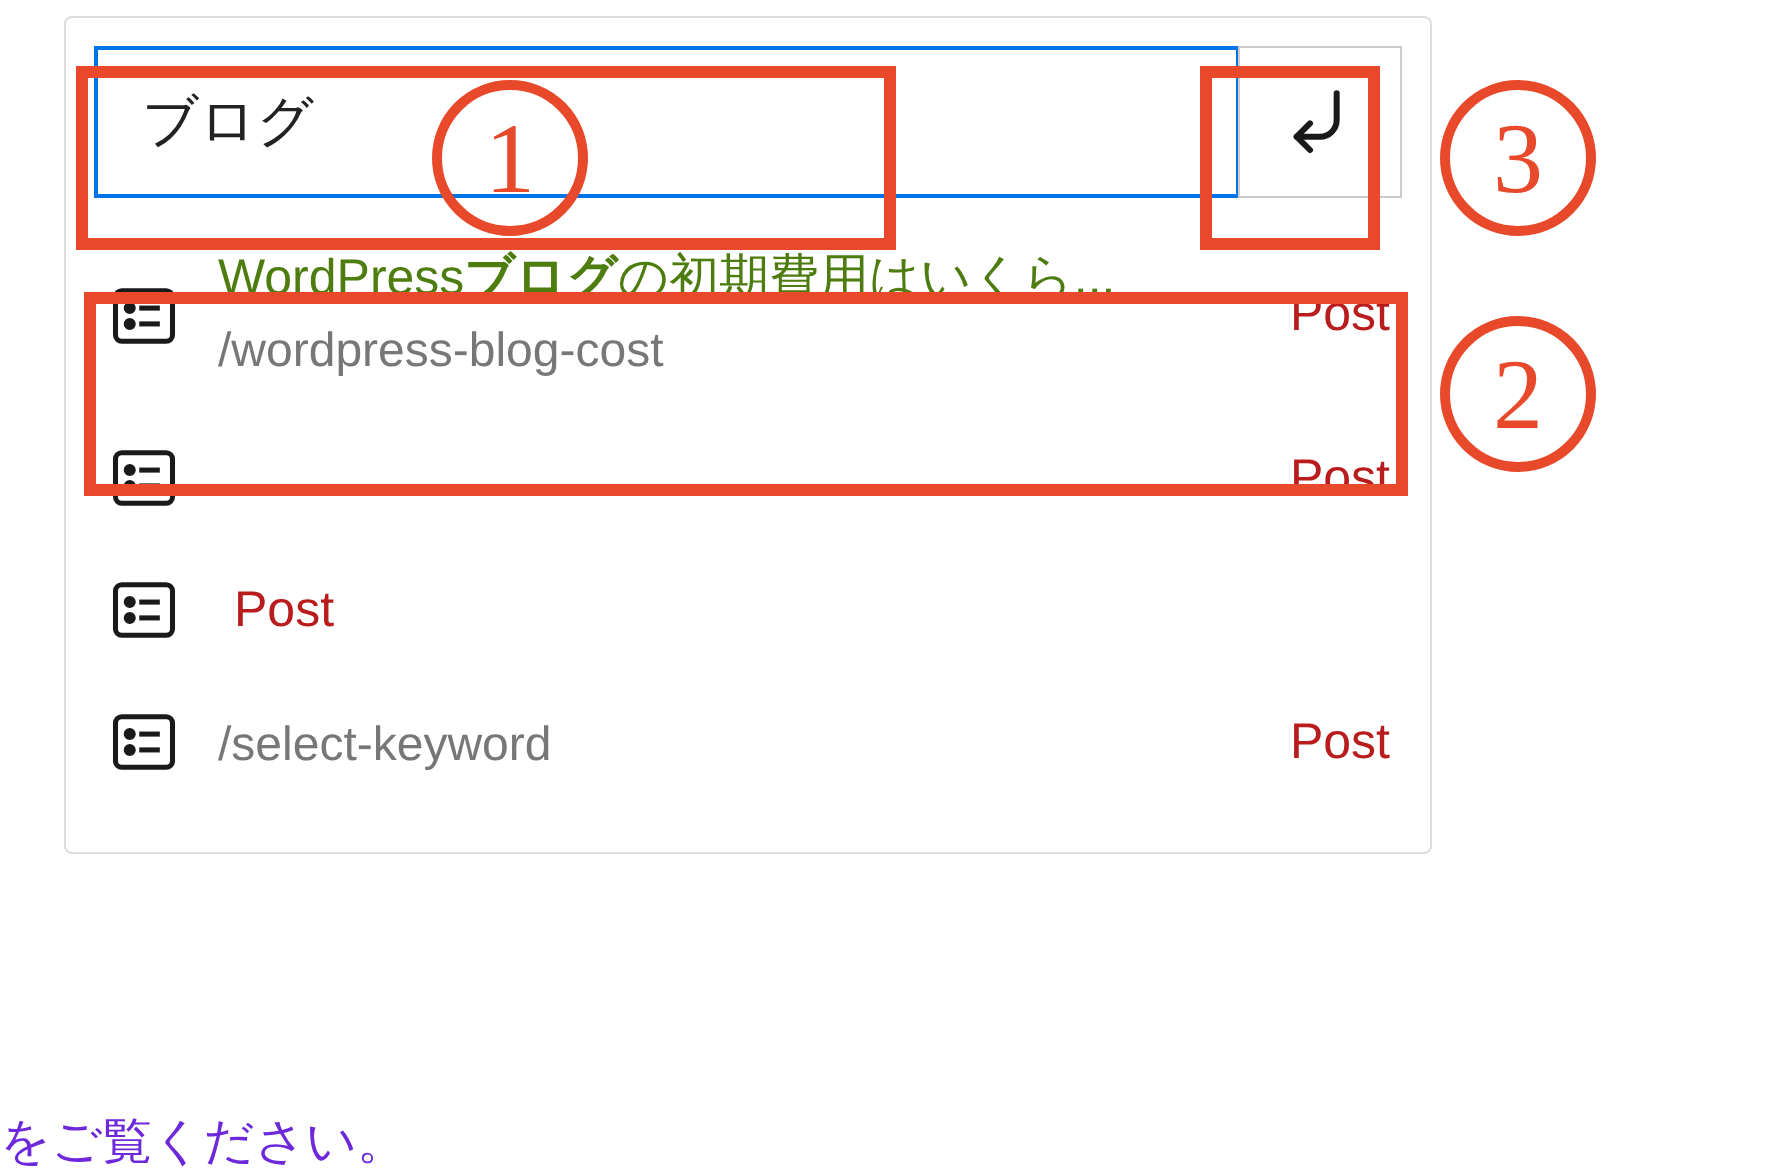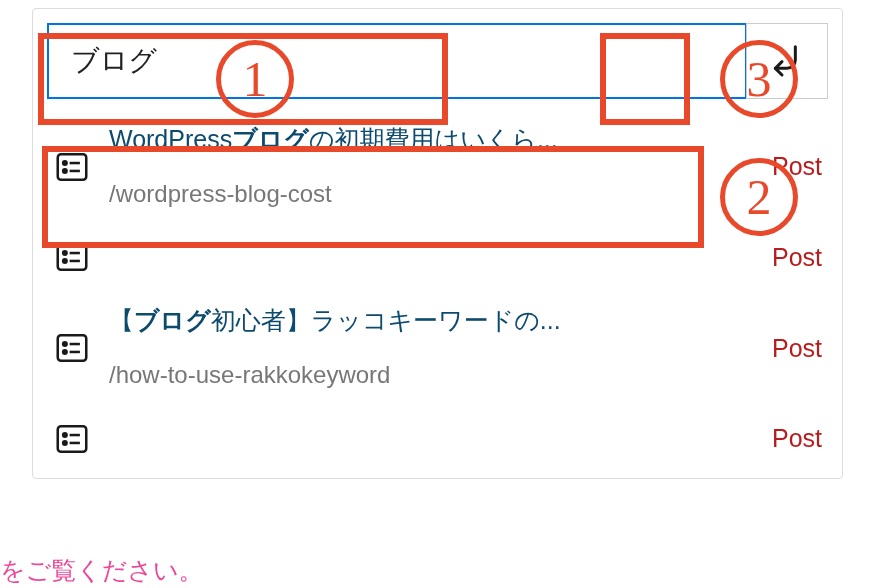--- a/index.html
+++ b/index.html
@@ -7,25 +7,25 @@
       font-family: -apple-system, BlinkMacSystemFont, "Helvetica Neue", "Hiragino Kaku Gothic ProN", sans-serif;
       background: #fff;
       width: 896px;
       height: 588px;
       position: relative;
     }
     .panel {
       position: absolute;
       left: 32px;
       top: 8px;
-      width: 811px;
+      width: 684px;
       background: #fff;
       border: 1px solid #ddd;
       border-radius: 4px;
-      padding-bottom: 6px;
+      padding-bottom: 22px;
     }
     .search-row {
       display: flex;
       align-items: stretch;
       padding: 14px 14px 10px 14px;
       gap: 0;
     }
     .search-input {
       flex: 1;
       height: 76px;
@@ -61,32 +61,32 @@
       height: 38px;
       flex-shrink: 0;
       display: flex;
       align-items: center;
       justify-content: center;
     }
     .result-icon svg { width: 38px; height: 38px; }
     .result-body { flex: 1; min-width: 0; }
     .result-title {
       font-size: 25px;
-      color: #0c4a6e;
+      color: #4d7c0f;
       line-height: 1.35;
       white-space: nowrap;
       overflow: hidden;
       text-overflow: ellipsis;
     }
     .result-title b { font-weight: 700; }
     .result-slug {
       font-size: 24px;
       color: #777;
       line-height: 1.4;
-      margin-top: 20px;
+      margin-top: 2px;
     }
     .result-type {
       font-size: 25px;
       color: #b91c1c;
       flex-shrink: 0;
       margin-left: 8px;
     }
     
     .hl {
       position: absolute;
@@ -116,21 +116,21 @@
     }
     .circ1 { left: 216px; top: 40px; }
     .circ3 { left: 720px; top: 40px; }
     .circ2 { left: 720px; top: 158px; }
     
     .tail-text {
       position: absolute;
       left: 0;
       top: 554px;
       font-size: 25px;
-      color: #ec4899;
+      color: #6d28d9;
     }
   </style>
 </head>
 <body>
 
 <div class="panel">
 
   <div class="search-row">
     <input class="search-input" type="text" value="ブログ" style="">
     <button class="submit-btn">
@@ -180,38 +180,35 @@
     <div class="result-item">
       <span class="result-icon">
         <svg viewBox="0 0 24 24" fill="none" stroke="#1a1a1a" stroke-width="1.6">
           <rect x="3" y="4" width="18" height="16" rx="2"></rect>
           <circle cx="7.5" cy="9.5" r="1.1" fill="#1a1a1a"></circle>
           <line x1="10.5" y1="9.5" x2="17" y2="9.5"></line>
           <circle cx="7.5" cy="14.5" r="1.1" fill="#1a1a1a"></circle>
           <line x1="10.5" y1="14.5" x2="17" y2="14.5"></line>
         </svg>
       </span>
+      <div class="result-type">Post</div>
+    </div>
+
+    <div class="result-item">
+      <span class="result-icon">
+        <svg viewBox="0 0 24 24" fill="none" stroke="#1a1a1a" stroke-width="1.6">
+          <rect x="3" y="4" width="18" height="16" rx="2"></rect>
+          <circle cx="7.5" cy="9.5" r="1.1" fill="#1a1a1a"></circle>
+          <line x1="10.5" y1="9.5" x2="17" y2="9.5"></line>
+          <circle cx="7.5" cy="14.5" r="1.1" fill="#1a1a1a"></circle>
+          <line x1="10.5" y1="14.5" x2="17" y2="14.5"></line>
+        </svg>
+      </span>
       <div class="result-body">
-        <div class="result-title"><span>【</span><b>ブログ</b><span>初心者】ラッコキーワードの...</span></div>
-        <div class="result-slug">/how-to-use-rakkokeyword</div>
-      </div>
-      <div class="result-type">Post</div>
-    </div>
-
-    <div class="result-item">
-      <span class="result-icon">
-        <svg viewBox="0 0 24 24" fill="none" stroke="#1a1a1a" stroke-width="1.6">
-          <rect x="3" y="4" width="18" height="16" rx="2"></rect>
-          <circle cx="7.5" cy="9.5" r="1.1" fill="#1a1a1a"></circle>
-          <line x1="10.5" y1="9.5" x2="17" y2="9.5"></line>
-          <circle cx="7.5" cy="14.5" r="1.1" fill="#1a1a1a"></circle>
-          <line x1="10.5" y1="14.5" x2="17" y2="14.5"></line>
-        </svg>
-      </span>
-      <div class="result-body">
+        <div class="result-slug">/select-keyword</div>
       </div>
       <div class="result-type">Post</div>
     </div>
 
   </div>
 </div>
 
 <div class="hl hl1"></div>
 <div class="hl hl3"></div>
 <div class="hl hl2"></div>

